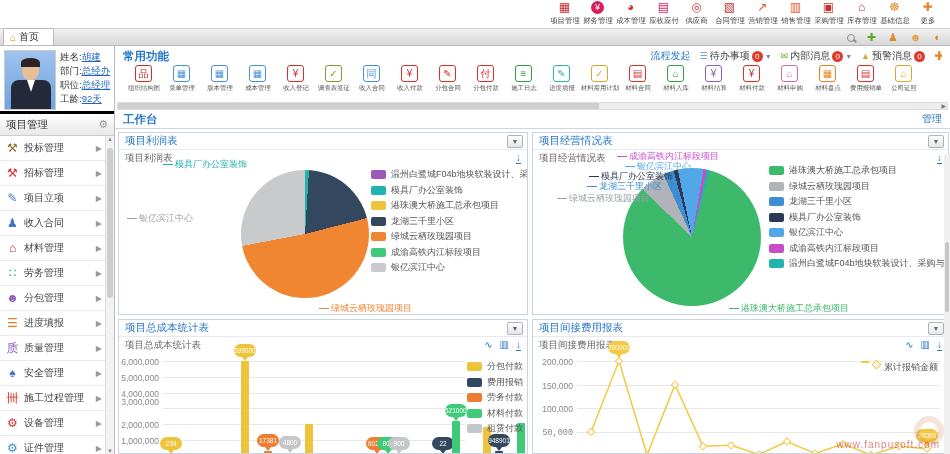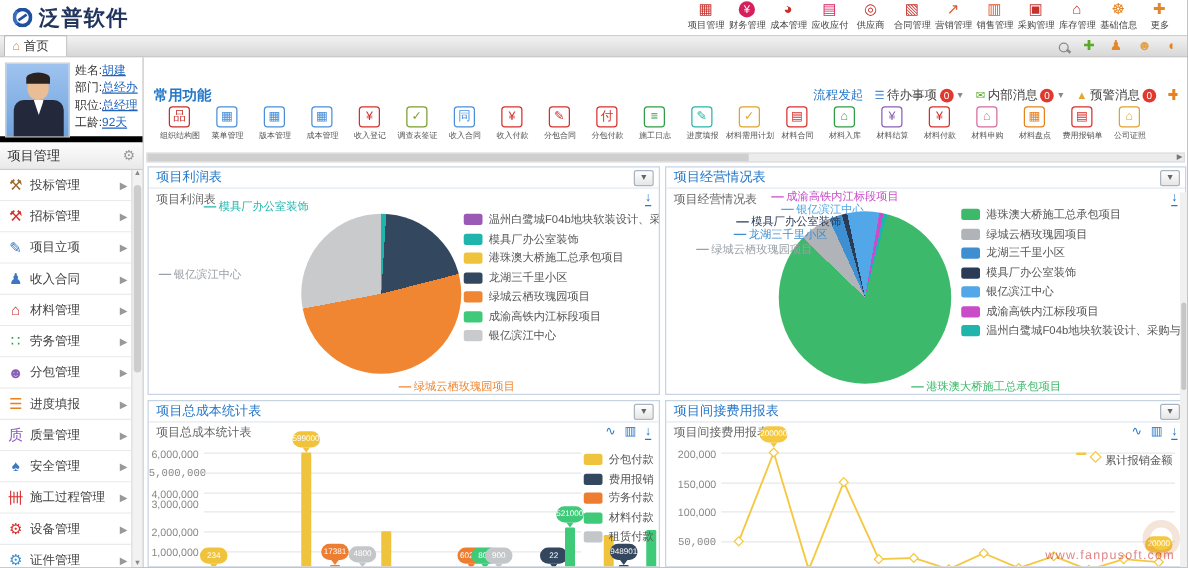--- a/index.html
+++ b/index.html
@@ -26,42 +26,42 @@
   #tabicons { margin-left:auto; display:flex; align-items:center; gap:12px; padding:0 10px 2px 0; }
   .mag { width:8px; height:8px; border:1.5px solid #8a8a8a; border-radius:50%; position:relative; display:inline-block; }
   .mag:after { content:""; position:absolute; width:4px; height:1.5px; background:#8a8a8a; right:-3px; bottom:-1px; transform:rotate(40deg); }
   #tabicons .g { font-size:11px; line-height:11px; cursor:pointer; }
 
   
   #crow { display:flex; height:408px; }
 
   
   #sidebar { width:115px; flex:none; border-right:1px solid #bbb; display:flex; flex-direction:column; background:#fff; }
-  #pcard { height:68px; border-bottom:5px solid #000000; display:flex; padding:4px 2px 4px 4px; gap:4px; }
+  #pcard { height:68px; border-bottom:3px solid #000000; display:flex; padding:4px 2px 4px 4px; gap:4px; }
   #photo { width:52px; height:60px; flex:none; background:linear-gradient(#9fc3ef,#6fa3dd); position:relative; overflow:hidden; border:1px solid #ccc; }
   #photo .head { position:absolute; left:17px; top:10px; width:17px; height:19px; border-radius:50% 50% 45% 45%; background:#e9bd95; }
   #photo .hair { position:absolute; left:16px; top:7px; width:19px; height:9px; border-radius:50% 50% 0 0; background:#2a2320; }
   #photo .suit { position:absolute; left:6px; top:29px; width:40px; height:32px; border-radius:8px 8px 0 0; background:#23293a; }
   #photo .shirt { position:absolute; left:22px; top:29px; width:8px; height:12px; background:#fff; clip-path:polygon(0 0,100% 0,50% 100%); }
   #pfields { display:flex; flex-direction:column; justify-content:space-around; font-size:9.5px; white-space:nowrap; }
   #pfields .v { color:#2064c0; text-decoration:underline; cursor:pointer; }
   #mhead { height:22px; background:linear-gradient(#fdfdfd,#e9e9e9); border-bottom:1px solid #ccc; display:flex; align-items:center; padding:0 6px; font-size:10.5px; color:#333; }
   #mhead .gear { margin-left:auto; color:#999; font-size:11px; cursor:pointer; }
   #smenu { flex:1; overflow:hidden; position:relative; padding-right:9px; }
   .mi { height:25px; border-bottom:1px solid #eaeaea; display:flex; align-items:center; gap:4px; padding:0 3px 0 5px; cursor:pointer; background:#fff; }
   .mi .mic { width:15px; text-align:center; font-size:12px; flex:none; }
   .mi .ml { font-size:10px; color:#444; white-space:nowrap; }
   .mi .arr { margin-left:auto; color:#999; font-size:8px; }
   #svbar { position:absolute; right:0; top:0; bottom:0; width:9px; background:#f2f2f2; border-left:1px solid #ddd; font-size:6px; color:#888; text-align:center; }
   #svbar .thumb { position:absolute; left:1px; right:1px; top:12px; height:150px; background:#cdcdcd; border-radius:3px; }
   #svbar .dn { position:absolute; bottom:0; left:0; right:0; }
 
   
   #main { flex:1; display:flex; flex-direction:column; position:relative; overflow:hidden; background:#fff; }
-  #funhead { height:18px; display:flex; align-items:center; padding:2px 8px 0;margin-top:20px; }
+  #funhead { height:18px; display:flex; align-items:center; padding:2px 8px 0; }
   .sect { color:#2577c8; font-size:11.5px; font-weight:bold; }
   #qlinks { margin-left:auto; display:flex; gap:9px; font-size:10px; color:#444; white-space:nowrap; }
   #qlinks .lnk { color:#2577c8; cursor:pointer; }
   .ql { display:flex; align-items:center; gap:2px; cursor:pointer; }
   .ql .qi { font-size:9px; }
   .badge { background:#e03a2f; color:#fff; border-radius:50%; width:11px; height:11px; line-height:11px; font-size:8px; text-align:center; display:inline-block; }
   .caret { color:#888; font-size:7px; }
   #qplus { color:#e8821e; font-weight:bold; font-size:12px; width:8px; overflow:hidden; }
   #funrow { height:37px; display:flex; gap:1px; padding:1px 4px 0 10px; overflow:hidden; }
   .fi { width:37px; flex:none; display:flex; flex-direction:column; align-items:center; gap:1px; cursor:pointer; }
@@ -107,24 +107,20 @@
 
   #rvbar { position:absolute; right:0; top:108px; bottom:0; width:6px; background:#f0f0f0; z-index:30; }
   #rvbar .thumb { position:absolute; left:1px; right:1px; top:88px; height:70px; background:#c6c6c6; border-radius:2px; }
 </style>
 </head>
 <body>
 
 <div id="page">
 
   <div id="hdr">
-    <div id="logo">
-      <span class="swoosh"></span>
-      <span class="ltxt">泛普软件</span>
-    </div>
     <div id="topnav">
         <div class="tn">
           <span class="ic" style="color: rgb(197, 48, 44);">▦</span>
           <span class="lb">项目管理</span>
         </div>
         <div class="tn">
           <span class="ic filled" style="background: rgb(214, 32, 94);">¥</span>
           <span class="lb">财务管理</span>
         </div>
         <div class="tn">
@@ -383,20 +379,24 @@
           </div>
           <div class="fi">
             <span class="fic" style="color: rgb(224, 164, 43);">⌂</span>
             <span class="fil">公司证照</span>
           </div>
         </div>
       <div id="hscroll">
           <span class="thumb"></span>
           <span class="ar">▶</span>
         </div>
+      <div id="wbhead">
+        <span class="sect">工作台</span>
+        <span class="mg">管理</span>
+      </div>
       <div id="pgrid">
           <div class="panel">
             <div class="phead">
               <span class="ptitle">项目利润表</span>
               <span class="pbtn">▼</span>
             </div>
             <div class="pbody">
               <span class="sub">项目利润表</span>
               <div class="tools">
                 <span class="dlic">↓</span>
@@ -493,21 +493,21 @@
             </div>
             <div class="pbody">
               <span class="sub">项目总成本统计表</span>
               <div class="tools">
                 <span>∿</span>
                 <span>▥</span>
                 <span class="dlic">↓</span>
               </div>
               <span class="ylab" style="left: 0px; top: 24px;">6,000,000</span>
               <div class="grid" style="left: 44px; right: 62px; top: 24px;"></div>
-              <span class="ylab" style="left: 0px; top: 39.8px; font-family: Liberation Mono, monospace;">5,000,000</span>
+              <span class="ylab" style="left: 0px; top: 39.8px;">5,000,000</span>
               <div class="grid" style="left: 44px; right: 62px; top: 39.8px;"></div>
               <span class="ylab" style="left: 0px; top: 55.6px;">4,000,000</span>
               <div class="grid" style="left: 44px; right: 62px; top: 55.6px;"></div>
               <span class="ylab" style="left: 0px; top: 64px;">3,000,000</span>
               <div class="grid" style="left: 44px; right: 62px; top: 71.4px;"></div>
               <span class="ylab" style="left: 0px; top: 87.2px;">2,000,000</span>
               <div class="grid" style="left: 44px; right: 62px; top: 87.2px;"></div>
               <span class="ylab" style="left: 0px; top: 103px;">1,000,000</span>
               <div class="grid" style="left: 44px; right: 62px; top: 103px;"></div>
               <span class="ylab" style="left: 0px; top: 118.8px;">0</span>

